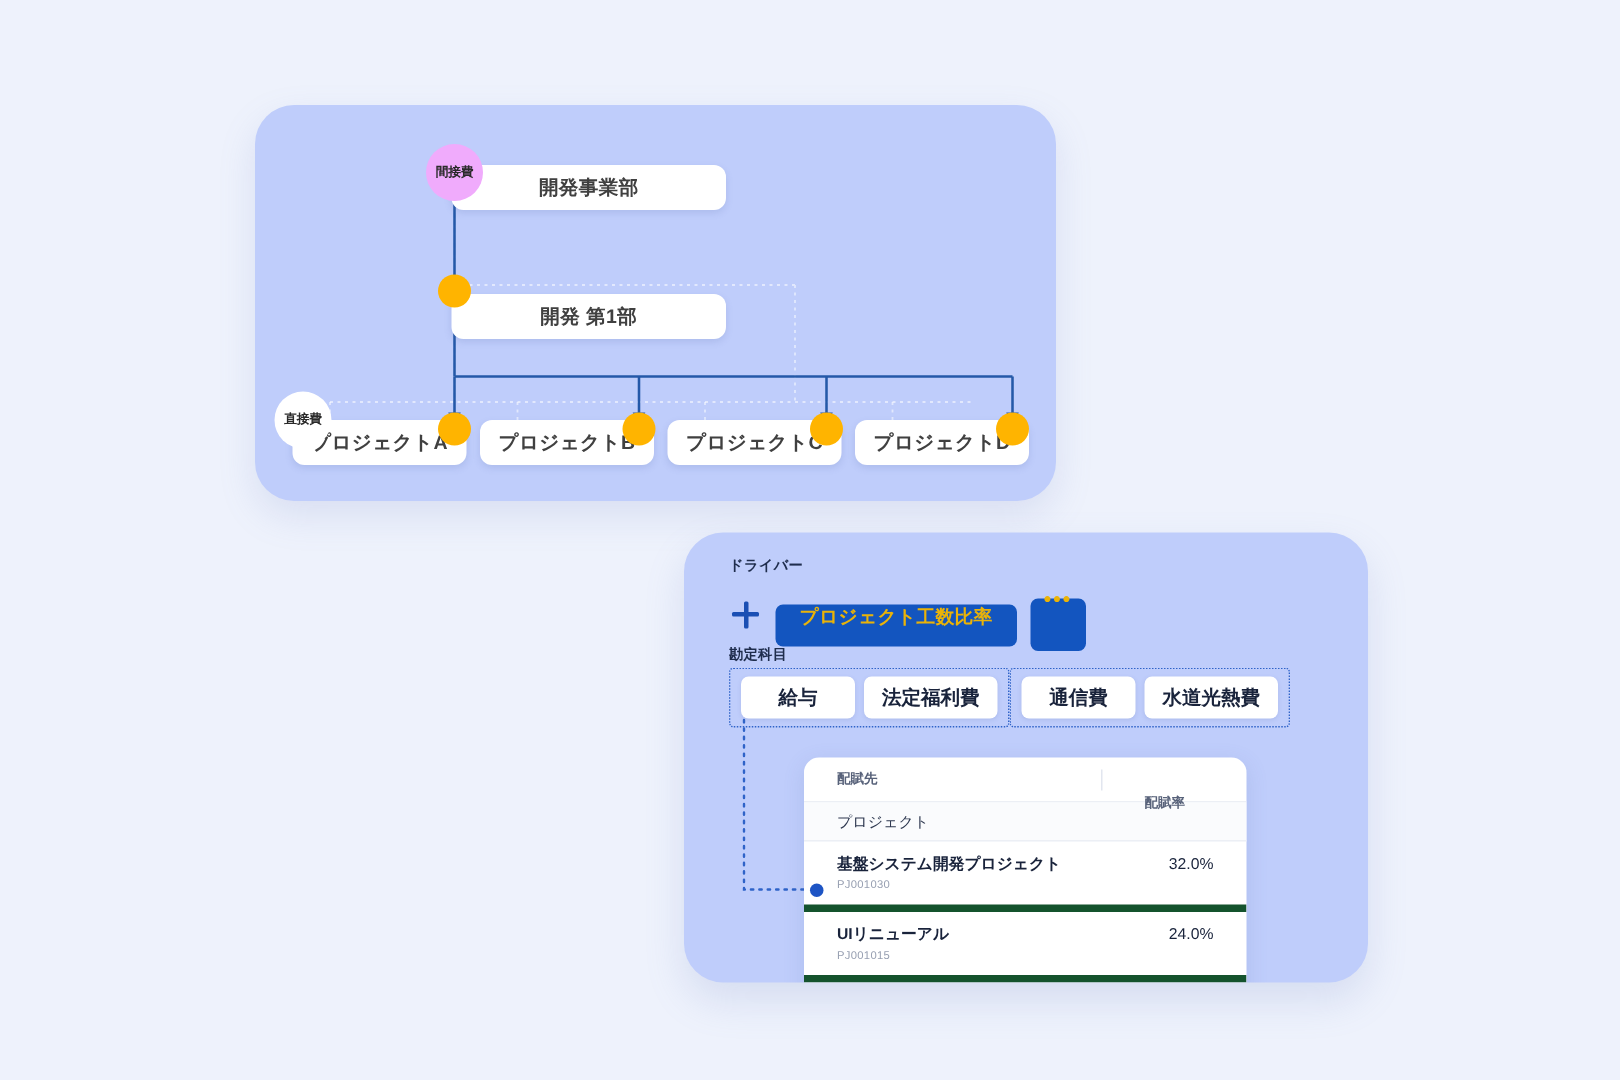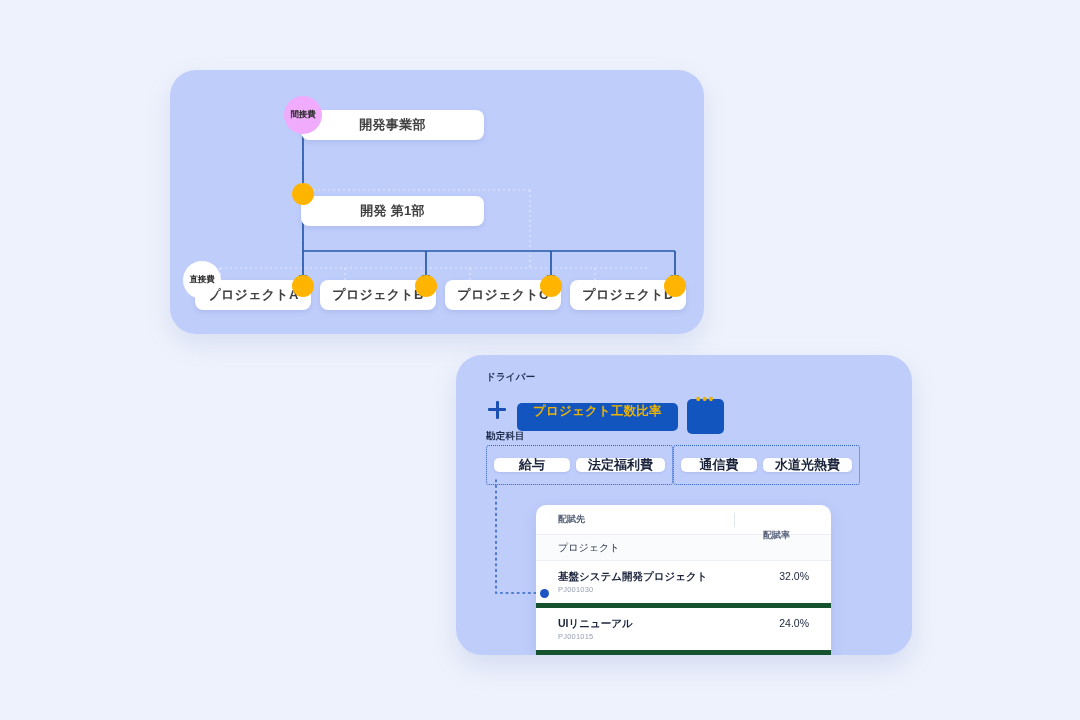--- a/index.html
+++ b/index.html
@@ -173,21 +173,21 @@
     border: 1.4px dotted #2f63c8;
     border-radius: 3px;
     display: flex;
     align-items: center;
     gap: 6px;
     padding: 5px 7px;
     box-sizing: border-box;
     height: 40px;
   }
   .chip {
-    height: 14px;
+    height: 28px;
     min-width: 52px;
     background: #ffffff;
     border-radius: 5px;
     display: flex;
     align-items: center;
     justify-content: center;
     font-size: 13px;
     font-weight: bold;
     color: #19233b;
     padding: 0 12px;

